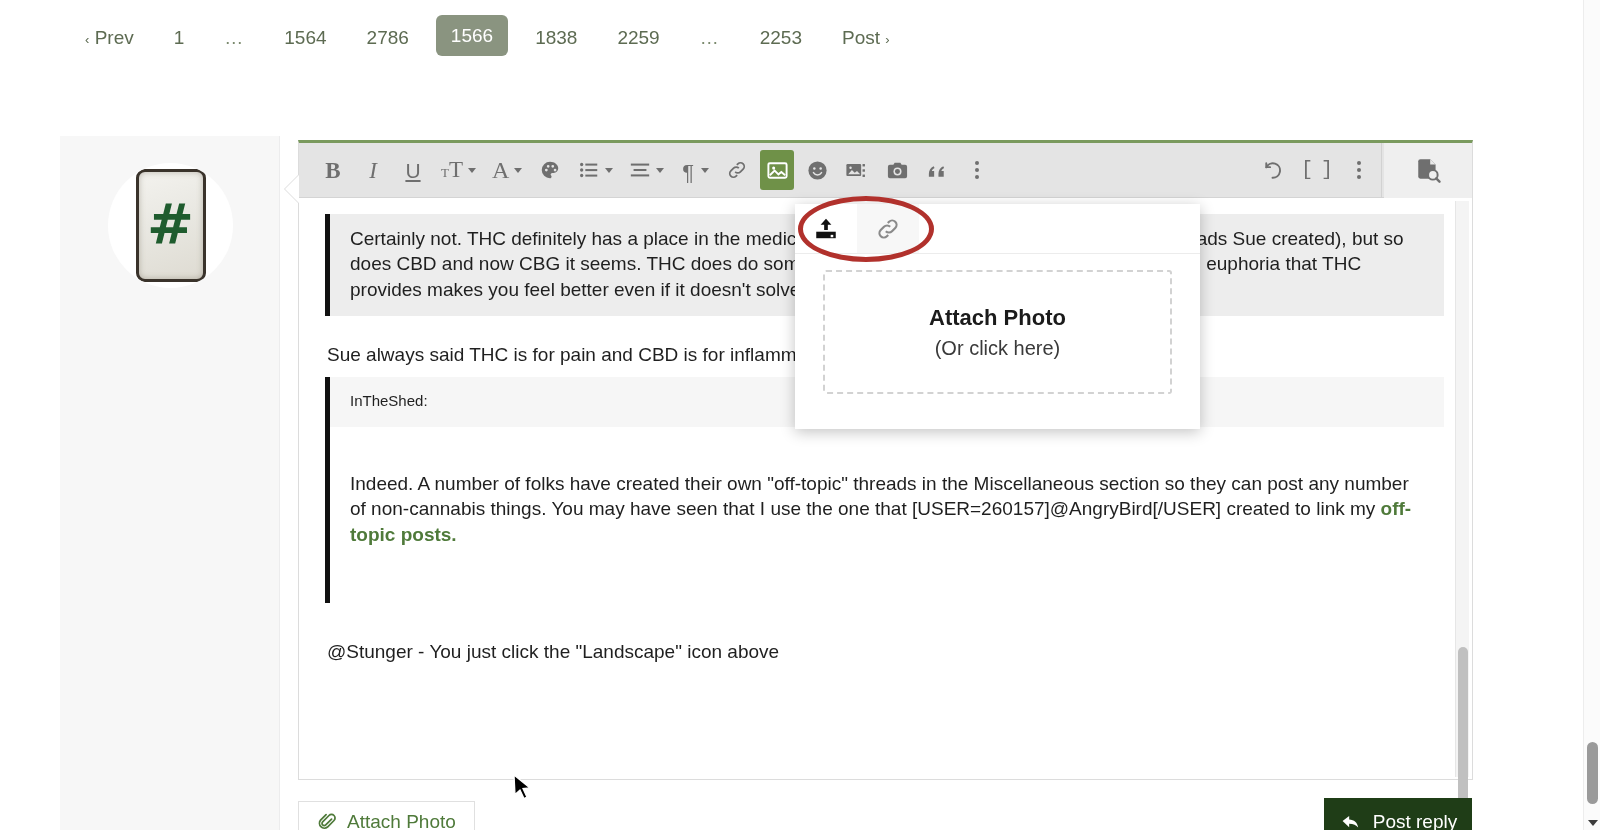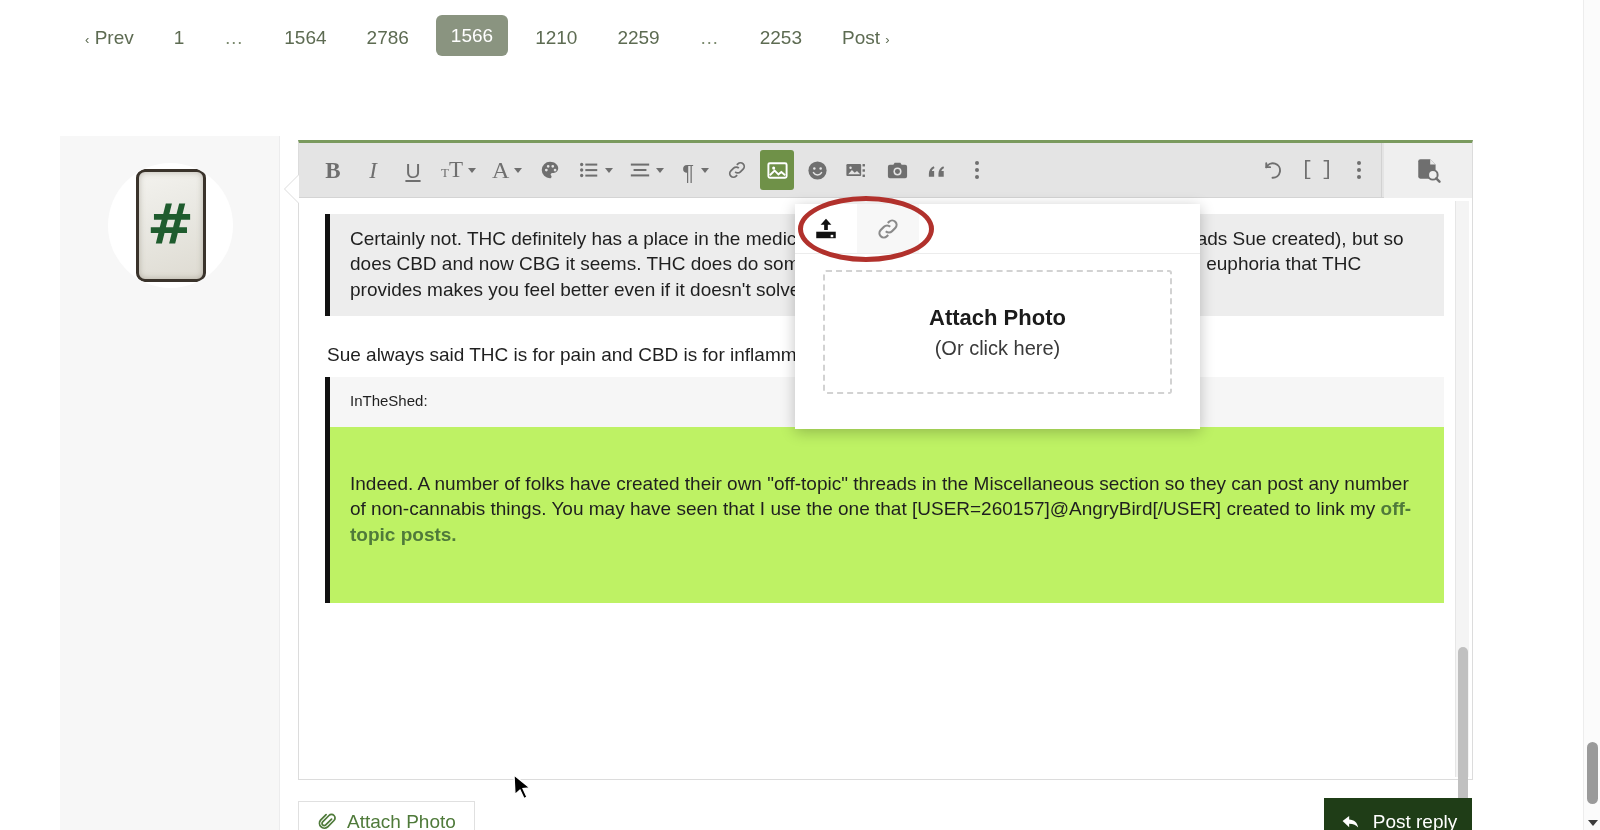--- a/index.html
+++ b/index.html
@@ -120,21 +120,21 @@
   }
   .quote{
     border-left:5px solid #111111;
     background:#ededed;
     margin:0 0 10px 0;
   }
   .quote .qtext{ padding:12px 18px 14px 20px; }
   .quote-head{
     background:#f6f6f6; padding:14px 18px 16px 20px; font-size:15px;
   }
-  .quote-body{ background:#bef264; padding:44px 18px 56px 20px; }
+  .quote-body{ background:#ffffff; padding:44px 18px 56px 20px; }
   .para{ padding:16px 2px 10px 2px; }
   .para.last{ padding-top:26px; }
   .glink{ color:#4f7a3a; font-weight:700; }
 
   .editor-scroll{
     position:absolute; right:3px; top:58px;
     width:14px; height:576px; background:#f4f4f4;
     border-left:1px solid #e6e6e6;
   }
   .editor-scroll .thumb{
@@ -212,21 +212,21 @@
 <nav class="pagination">
   <span class="pg link prev">
     <span class="arr">‹</span>
     <span>Prev</span>
   </span>
   <span class="pg link">1</span>
   <span class="pg dots">…</span>
   <span class="pg link">1564</span>
   <span class="pg link">2786</span>
   <span class="pg current">1566</span>
-  <span class="pg link">1210</span>
+  <span class="pg link">1838</span>
   <span class="pg link">2259</span>
   <span class="pg dots">…</span>
   <span class="pg link">2253</span>
   <span class="pg link next">
     <span>Post</span>
     <span class="arr">›</span>
   </span>
 </nav>
 
 <div class="wrap">
@@ -376,20 +376,21 @@
         <div class="qtext">Certainly not.  THC definitely has a place in the medicine cabinet (as is evidenced by the multiple threads Sue created), but so does CBD and now CBG it seems.  THC does do something where another cannabinoid does, but the euphoria that THC provides makes you feel better even if it doesn't solve it.</div>
       </div>
 
       <div class="para">Sue always said THC is for pain and CBD is for inflammation.</div>
 
       <div class="quote">
         <div class="quote-head">InTheShed:</div>
         <div class="quote-body"><span>Indeed. A number of folks have created their own "off-topic" threads in the Miscellaneous section so they can post any number of non-cannabis things.  You may have seen that I use the one that [USER=260157]@AngryBird[/USER] created to link my </span><span class="glink">off-topic posts.</span></div>
       </div>
 
+      <div class="para last">@Stunger - You just click the "Landscape" icon above</div>
     </div>
 
     <div class="editor-scroll">
       <div class="thumb"></div>
     </div>
   </div>
 
   <div class="popup">
     <div class="popup-tabs">
       <div class="ptab active">

